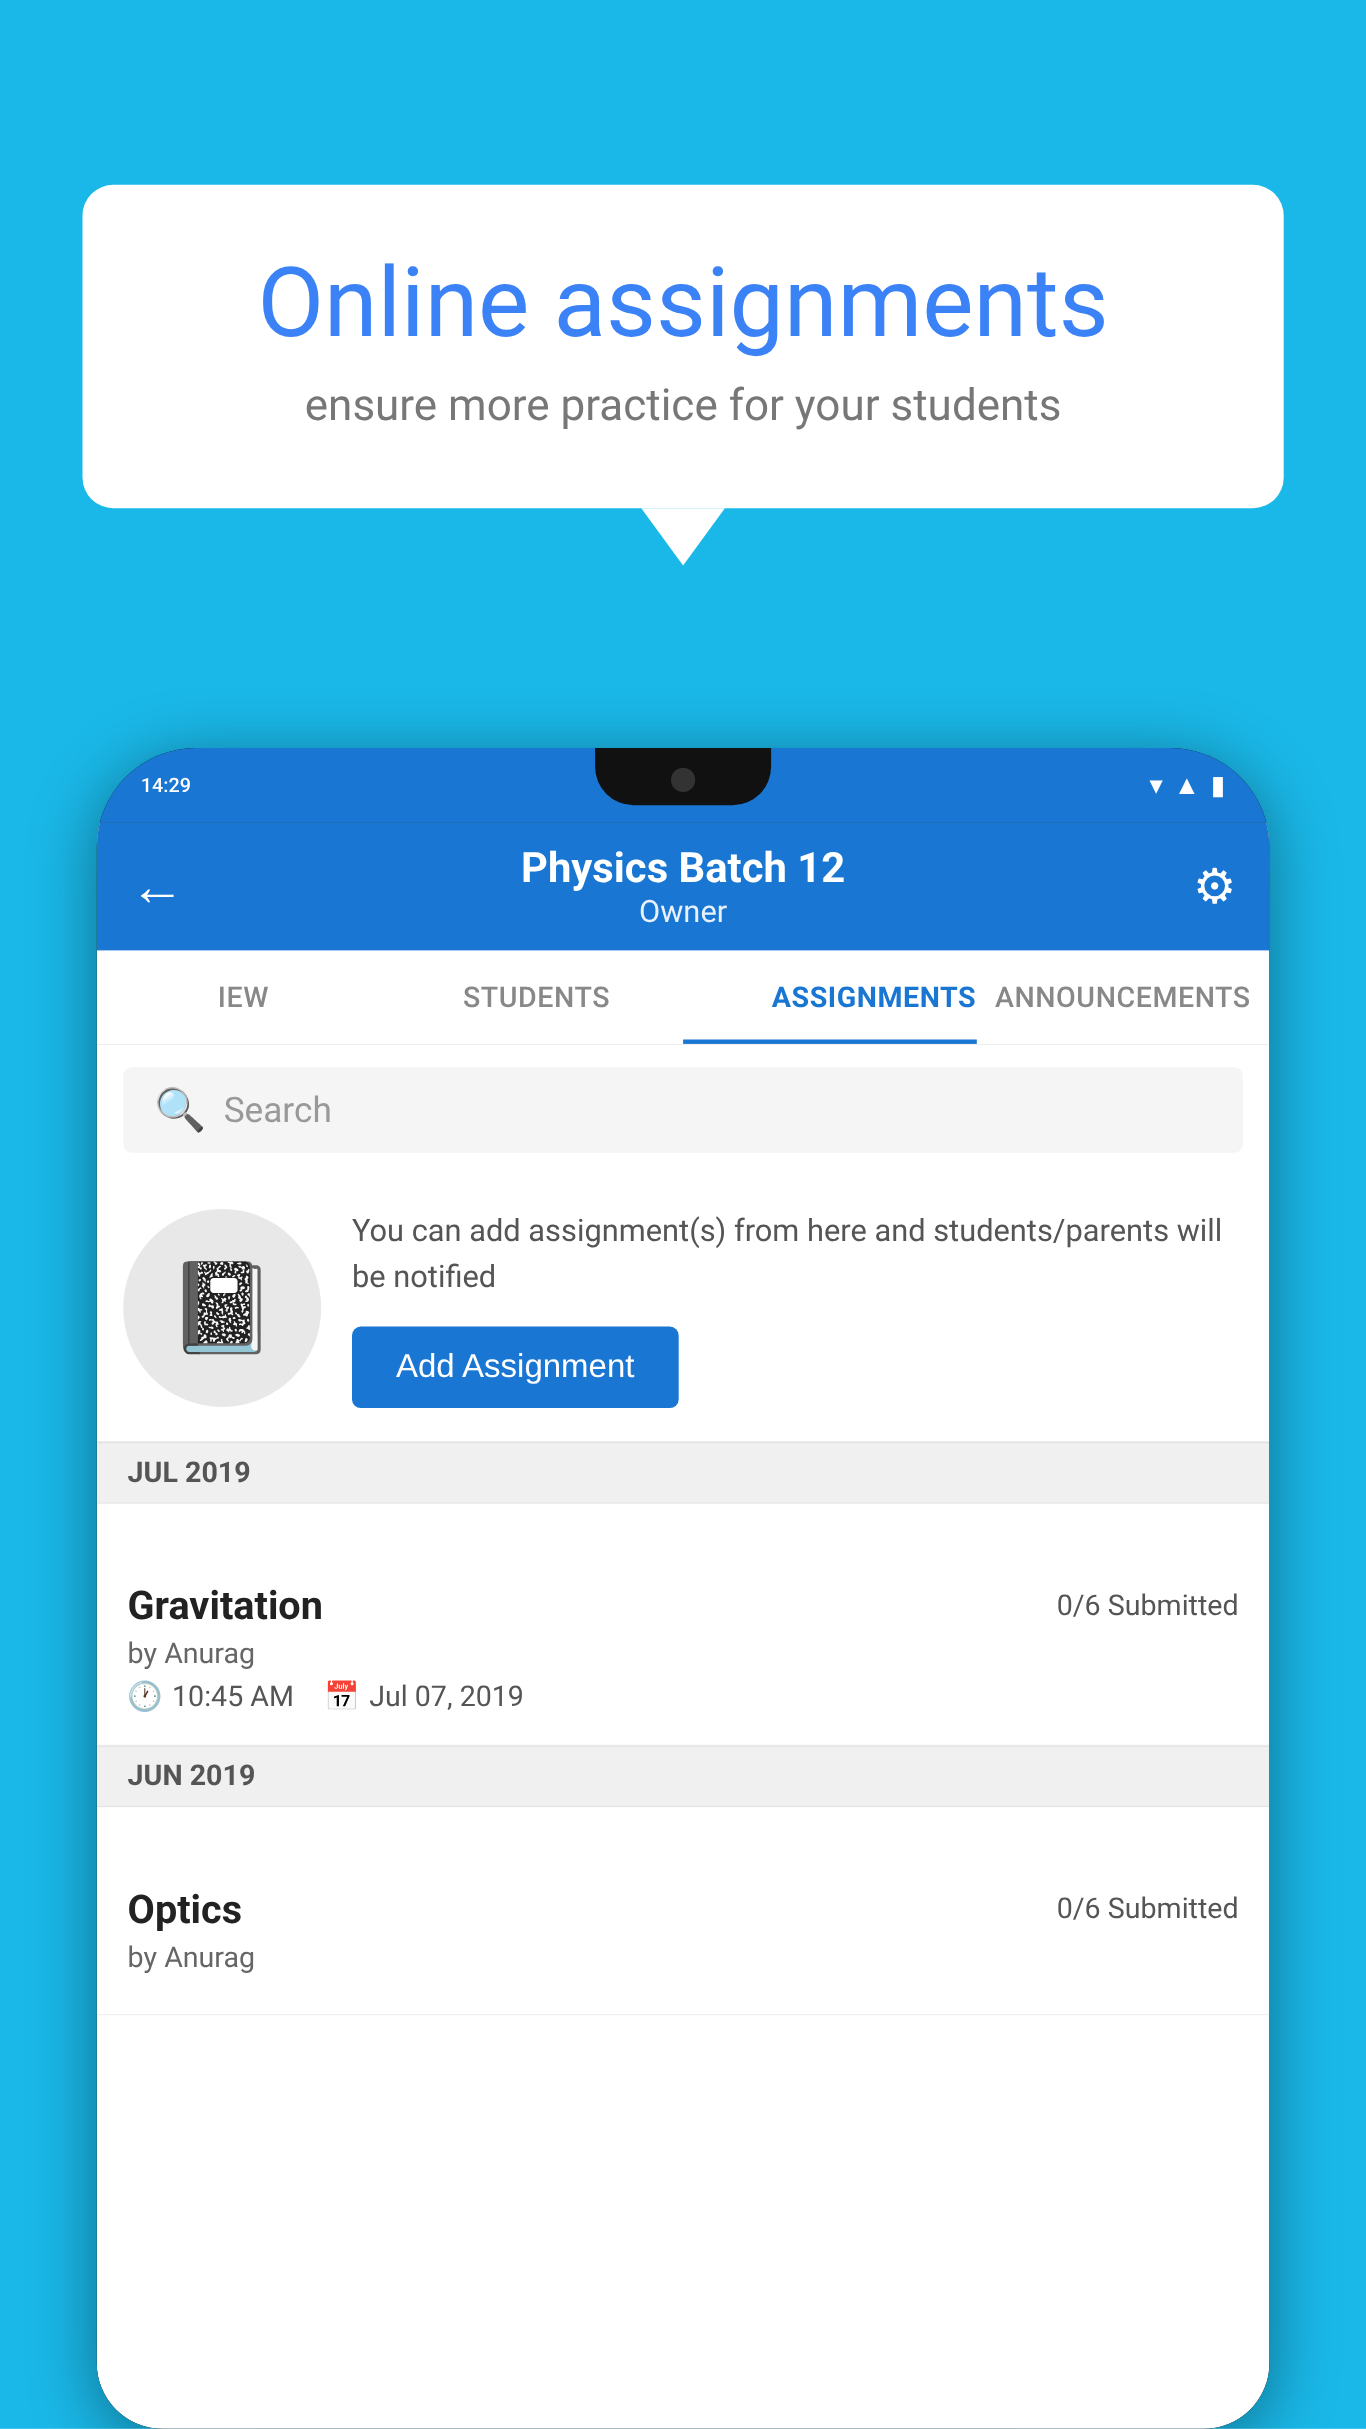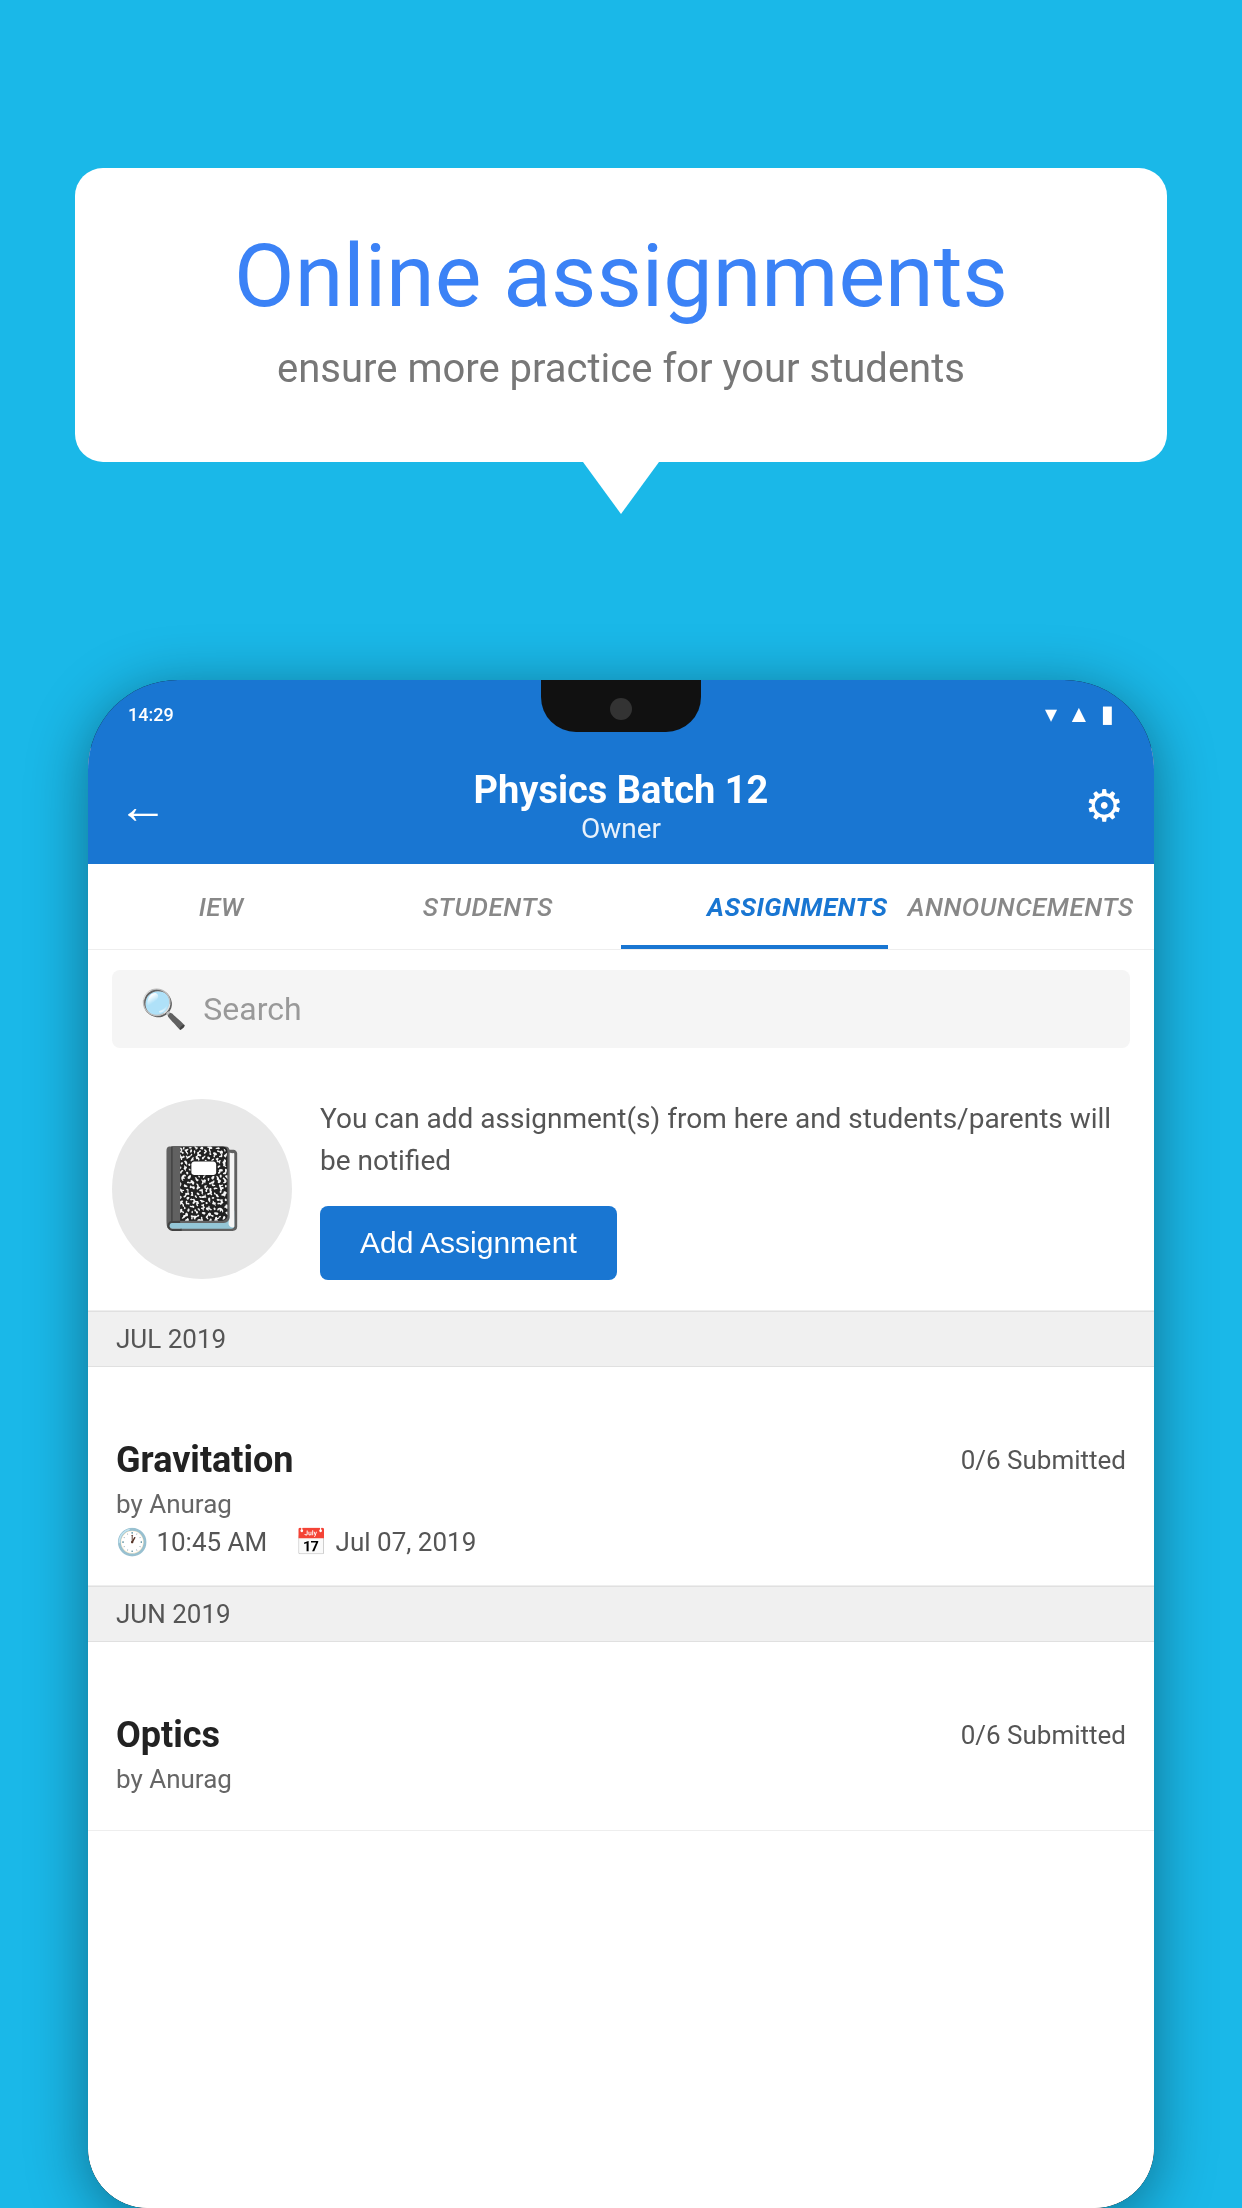--- a/index.html
+++ b/index.html
@@ -170,21 +170,20 @@
       display: flex;
       align-items: center;
       justify-content: center;
       font-size: 26px;
       font-weight: 500;
       color: #888;
       cursor: pointer;
       position: relative;
       text-transform: uppercase;
       letter-spacing: 0.5px;
-      font-style: italic;
     }
 
     .tab-item.active {
       color: #1976d2;
       font-weight: 700;
       justify-content: flex-end;
     }
 
     .tab-item.active::after {
       content: '';
@@ -274,21 +273,21 @@
       font-size: 30px;
       font-weight: 500;
       cursor: pointer;
     }
 
     
     .month-separator {
       background: #f0f0f0;
       padding: 12px 28px;
       font-size: 26px;
-      font-weight: 400;
+      font-weight: 700;
       color: #555;
       border-top: 1px solid #e0e0e0;
       border-bottom: 1px solid #e0e0e0;
     }
 
     
     .assignment-item {
       background: white;
       padding: 28px 28px;
       border-bottom: 1px solid #eee;

